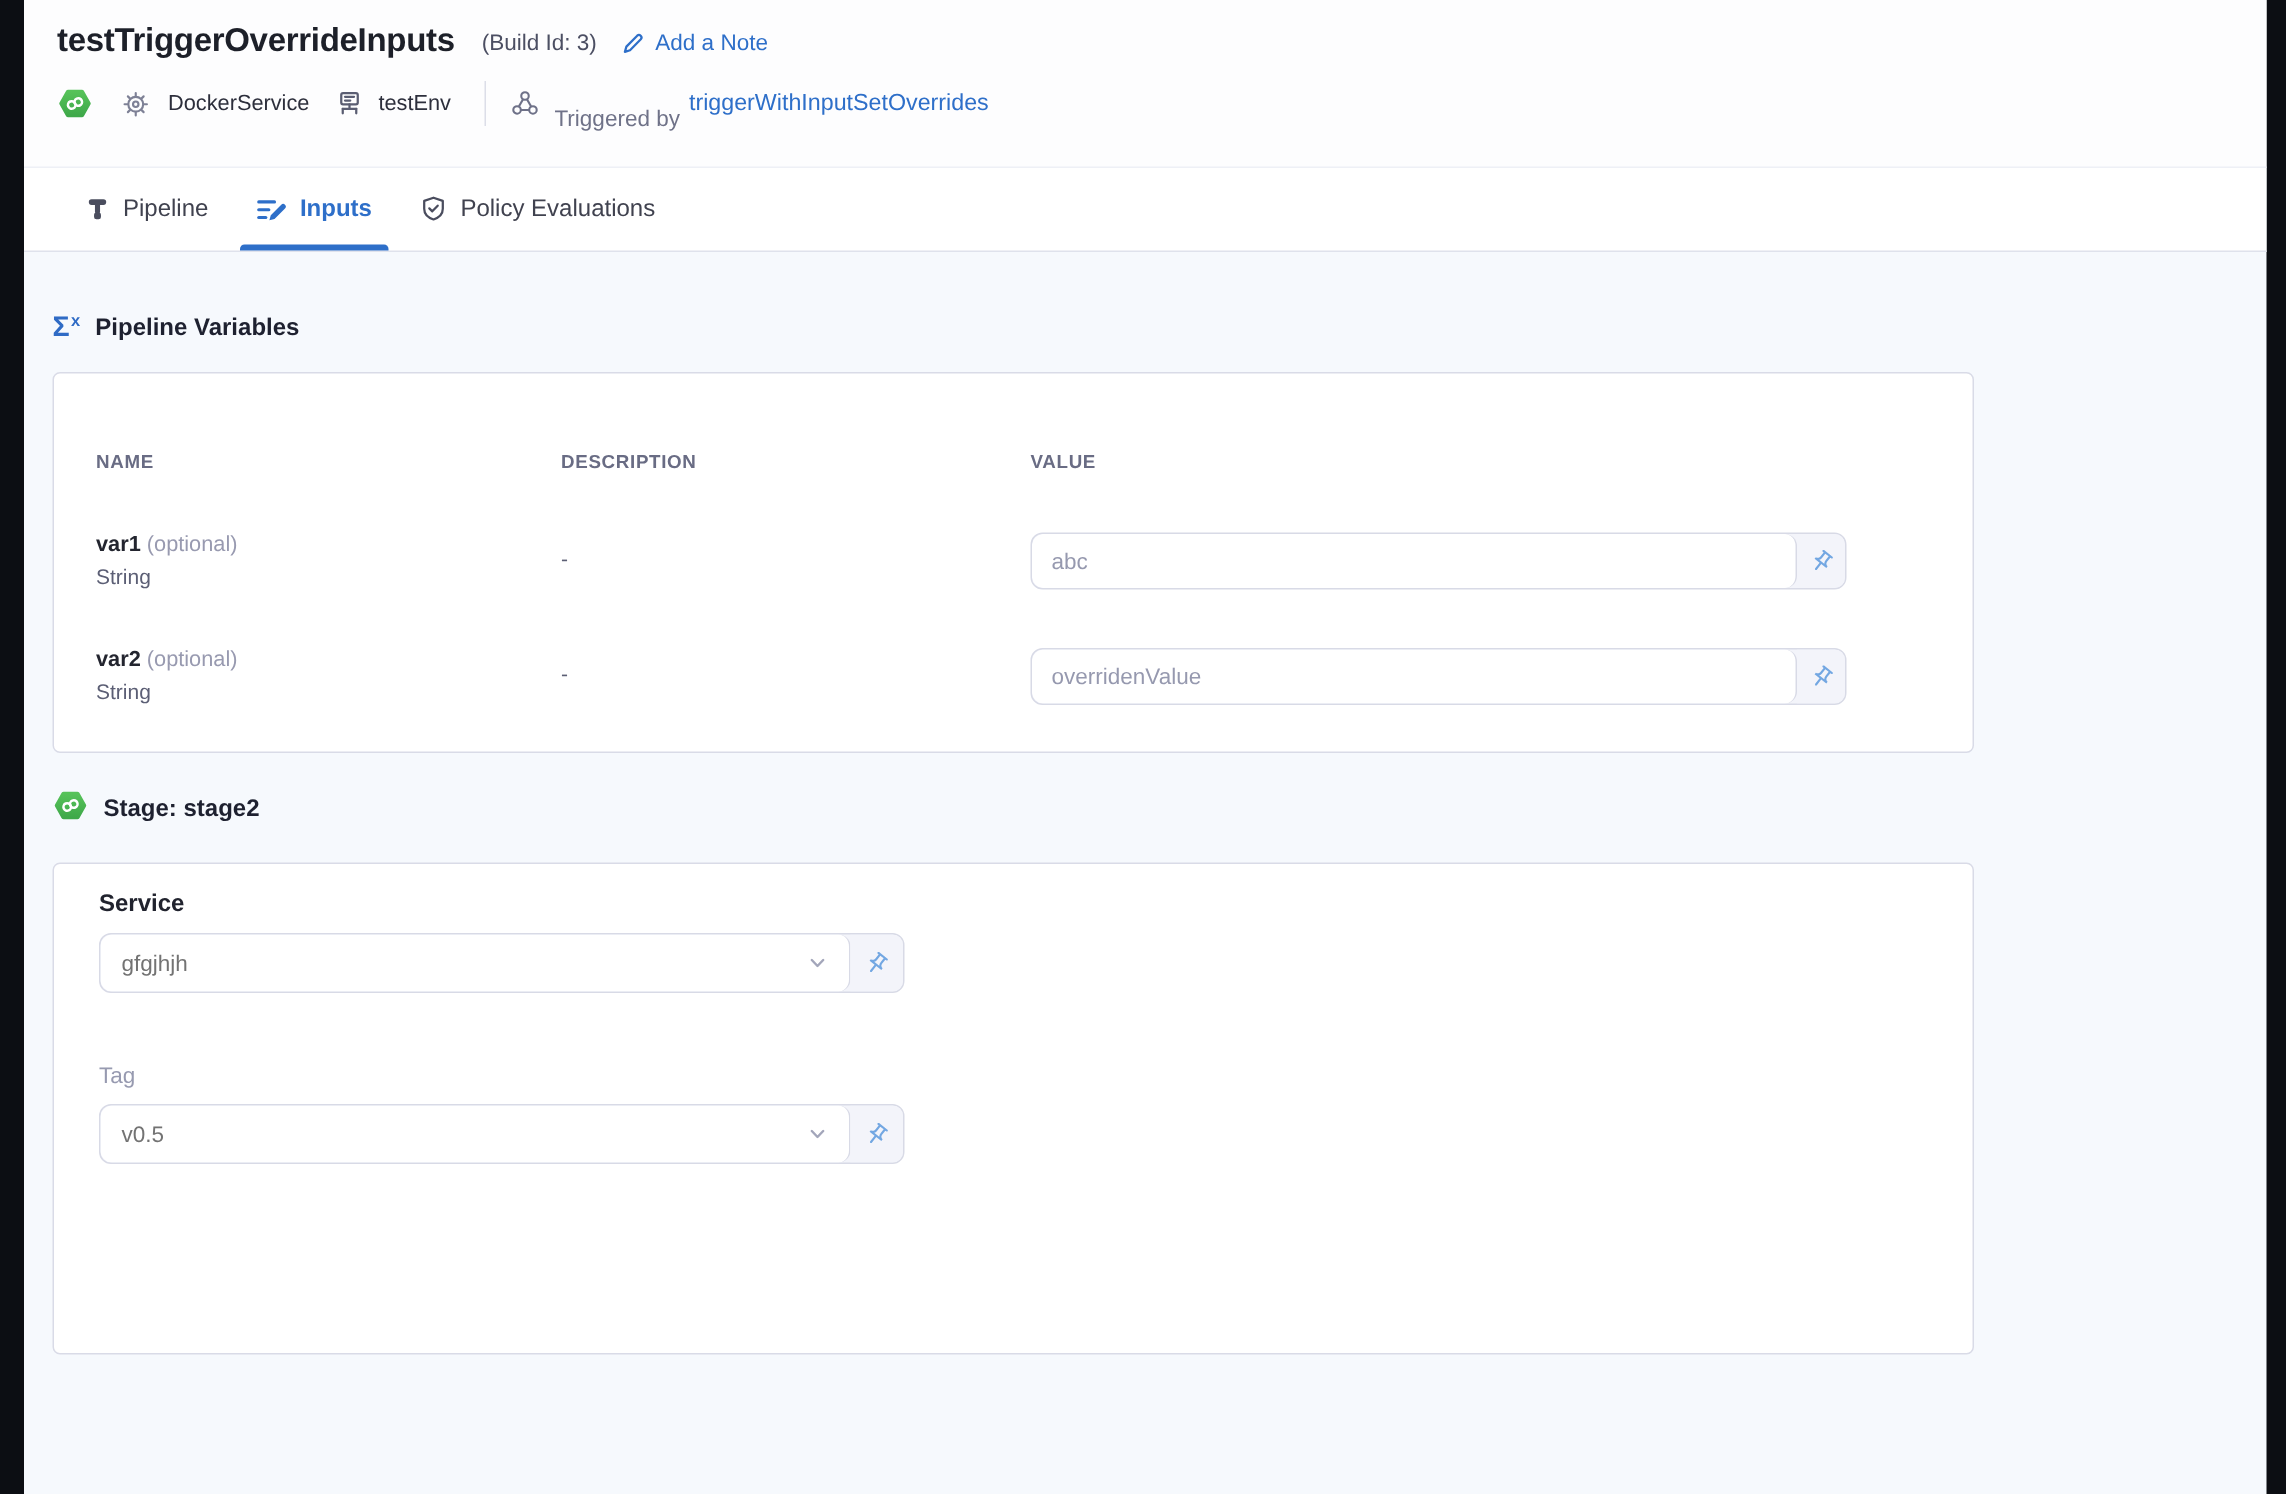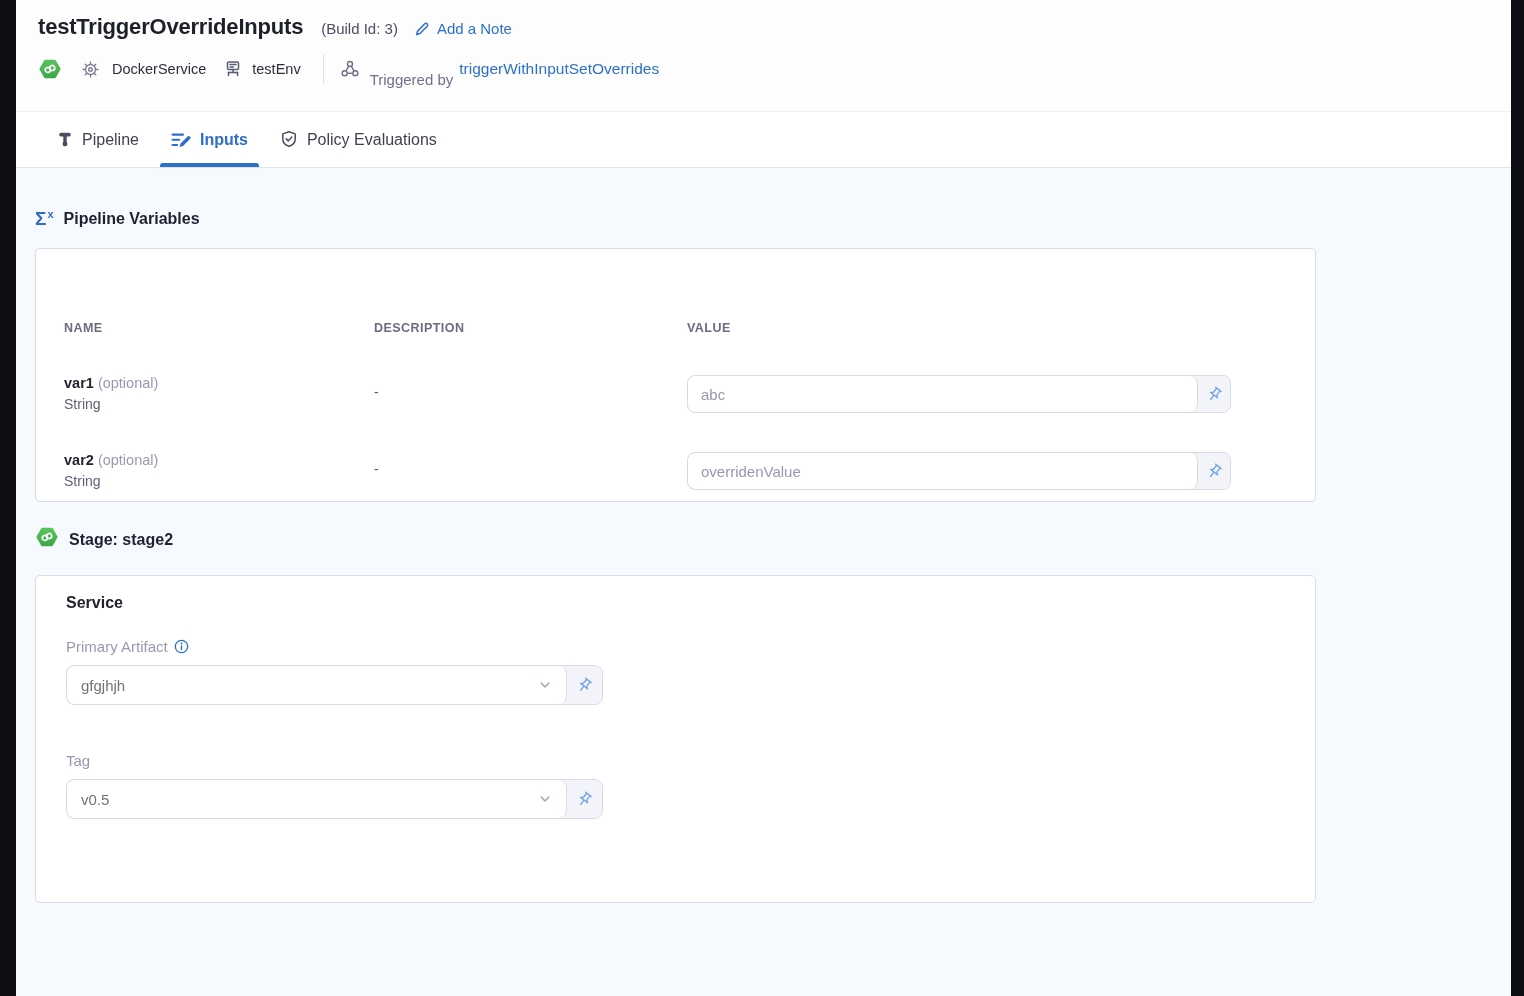--- a/index.html
+++ b/index.html
@@ -30,21 +30,21 @@
   .content { padding:36px 19px 0; }
   .section-head { display:flex; align-items:flex-end; gap:10px; height:24px; }
   .section-head .txt { font-size:16px; font-weight:700; color:#1e2130; }
   .sigma { color:#2f6bc5; font-weight:700; font-size:19px; line-height:1; font-style:normal; }
   .sigma i { font-style:normal; font-size:11px; vertical-align:7px; margin-left:1px; }
 
   .card { width:1281px; background:#ffffff; border:1px solid #d9dbe7; border-radius:5px; }
   .card-vars { margin-top:20px; padding:52px 28px 32px; height:254px; }
 
   .var-grid { display:grid; grid-template-columns:310px 313px 1fr; align-items:start; }
-  .col-h { font-size:12.5px; font-weight:700; letter-spacing:.45px; color:#696c84;margin-top:20px; }
+  .col-h { font-size:12.5px; font-weight:700; letter-spacing:.45px; color:#696c84; }
   .var-row { margin-top:40px; }
   .var-row.second { margin-top:39px; }
   .var-name { font-size:14.5px; color:#23252f; }
   .var-name b { font-weight:700; }
   .var-opt { color:#989ab0; font-weight:400; }
   .var-type { font-size:14px; color:#5c5f75; margin-top:5px; }
   .var-desc { font-size:14px; color:#5c5f75; padding-top:9px; }
 
   .input-group { display:flex; align-items:stretch; height:38px; width:544px; border:1px solid #d8dae6; border-radius:8px; background:#f3f4fa; overflow:hidden; }
   .input-group input { width:510px; border:none; border-right:1px solid #d8dae6; border-radius:8px; background:#fff; padding:0 13px; font-size:15px; color:#9699af; font-family:inherit; outline:none; }
@@ -237,30 +237,20 @@
             <circle cx="14.4" cy="12" r="2.5" fill="none" stroke="#ffffff" stroke-width="1.7"></circle>
           </g>
         </svg>
       </span>
       <span class="txt">Stage: stage2</span>
     </div>
 
     <div class="card card-service">
       <div class="service-title">Service</div>
 
-      <div class="field-label">
-        <span>Primary Artifact</span>
-        <span class="mi">
-          <svg width="15" height="15" viewBox="0 0 15 15" fill="none">
-              <circle cx="7.5" cy="7.5" r="6.2" stroke="#2e6fc9" stroke-width="1.3"></circle>
-              <line x1="7.5" y1="7" x2="7.5" y2="10.6" stroke="#2e6fc9" stroke-width="1.4" stroke-linecap="round"></line>
-              <circle cx="7.5" cy="4.5" r=".9" fill="#2e6fc9"></circle>
-            </svg>
-        </span>
-      </div>
       <div class="select-group">
         <div class="select-field">
           <span>gfgjhjh</span>
           <span class="mi">
             <svg width="14" height="14" viewBox="0 0 14 14" fill="none">
                 <polyline points="3.2,5 7,9 10.8,5" stroke="#a3a6ba" stroke-width="1.6" stroke-linecap="round" stroke-linejoin="round"></polyline>
               </svg>
           </span>
         </div>
         <span class="pin-btn">

